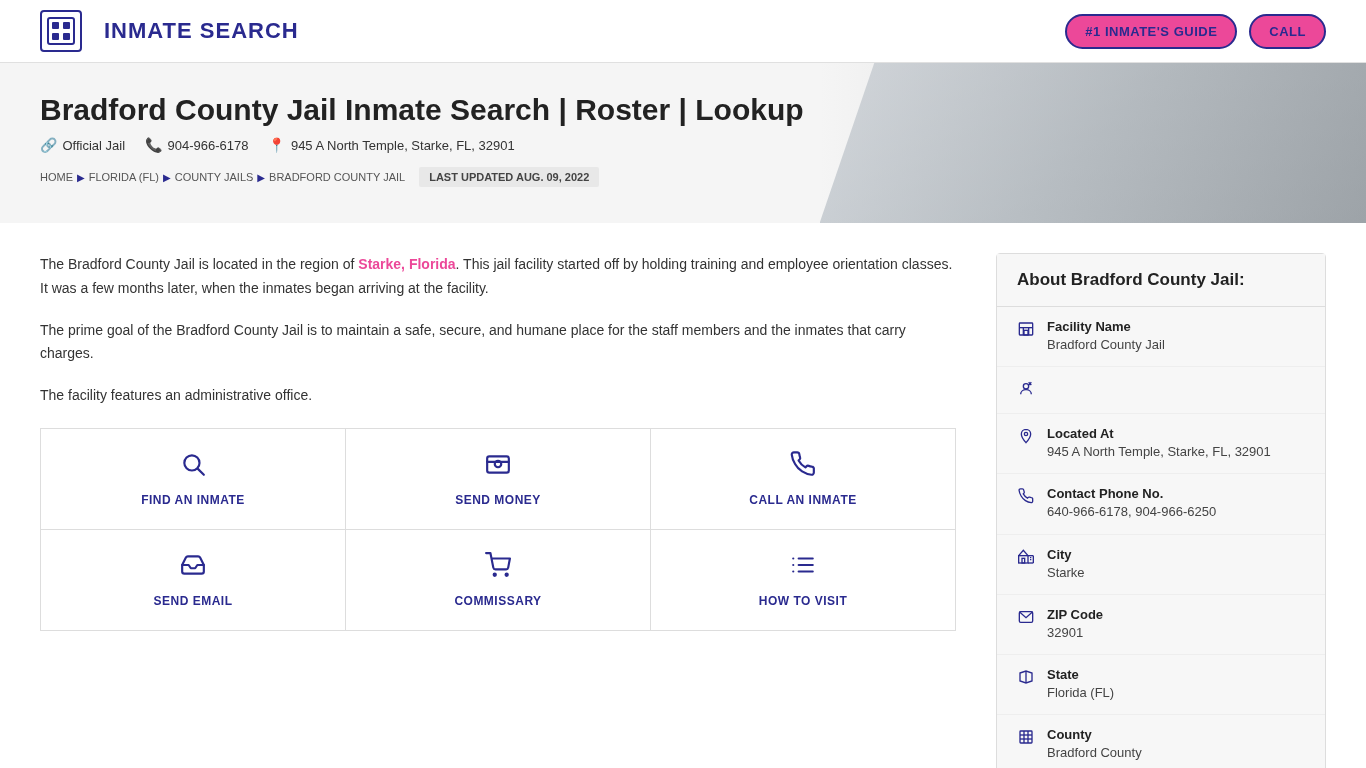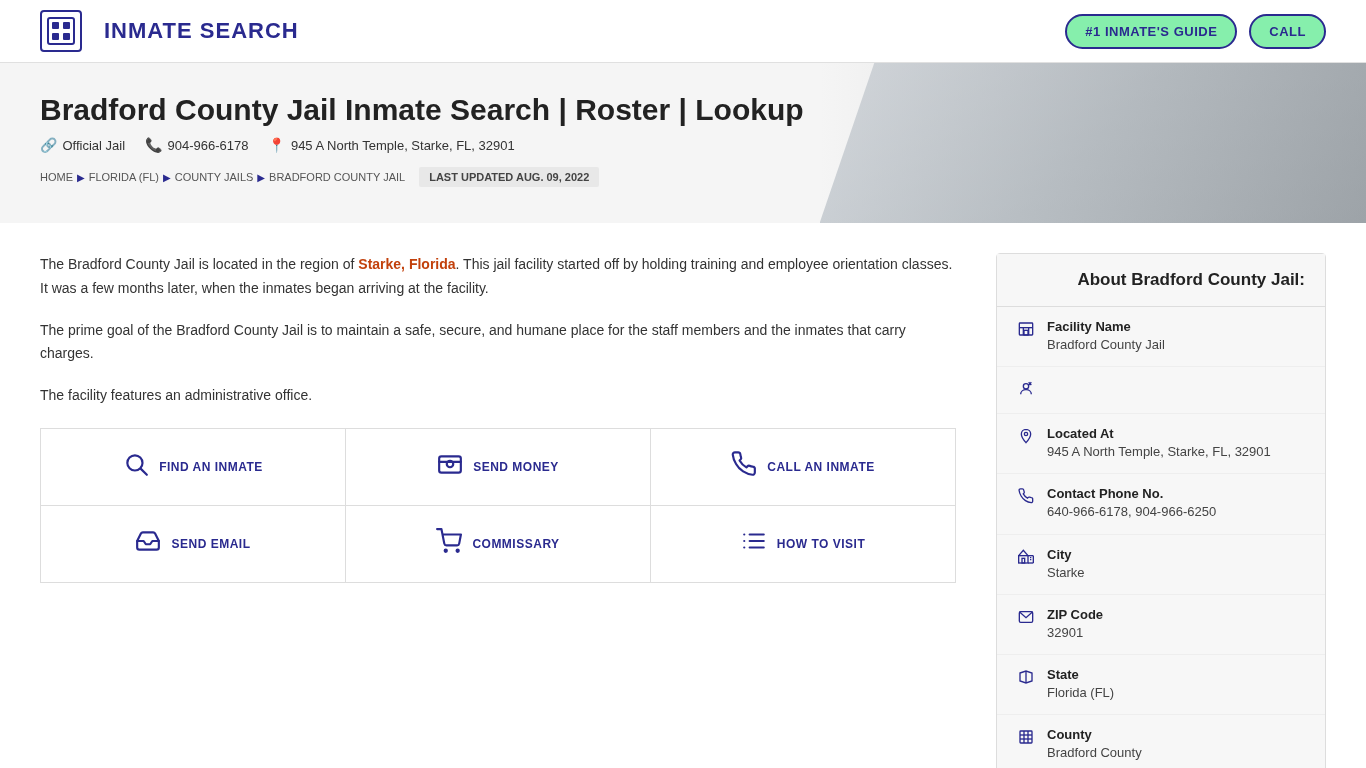--- a/index.html
+++ b/index.html
@@ -37,21 +37,21 @@
       letter-spacing: 1px;
     }
     .header-nav {
       display: flex;
       gap: 12px;
     }
     .nav-btn {
       padding: 8px 18px;
       border: 2px solid #2a2a8f;
       border-radius: 20px;
-      background: #86efac;
+      background: #ec4899;
       color: #2a2a8f;
       font-weight: 700;
       font-size: 13px;
       cursor: pointer;
       letter-spacing: 0.5px;
     }
 
     
     .hero {
       position: relative;
@@ -135,36 +135,36 @@
       flex-shrink: 0;
     }
 
     
     .description p {
       font-size: 14px;
       line-height: 1.7;
       color: #333;
       margin-bottom: 18px;
     }
-    .description strong { color: #c2410c; }
+    .description strong { color: #ec4899; }
 
     
     .action-grid {
       border: 1px solid #ddd;
       margin-top: 20px;
     }
     .action-row {
       display: flex;
       border-bottom: 1px solid #ddd;
     }
     .action-row:last-child { border-bottom: none; }
     .action-cell {
       flex: 1;
       display: flex;
-      flex-direction: row;
+      flex-direction: column;
       align-items: center;
       justify-content: center;
       padding: 22px 10px;
       border-right: 1px solid #ddd;
       cursor: pointer;
       text-align: center;
       gap: 10px;
     }
     .action-cell:last-child { border-right: none; }
     .action-icon {
@@ -188,21 +188,20 @@
     }
     .sidebar-card-header {
       background: #f7f7f7;
       border-bottom: 1px solid #ddd;
       padding: 16px 20px;
     }
     .sidebar-card-header h3 {
       font-size: 17px;
       font-weight: 700;
       color: #222;
-      text-align: right;
     }
     .sidebar-card-body { padding: 0; }
     .info-row {
       display: flex;
       align-items: flex-start;
       gap: 12px;
       padding: 12px 20px;
       border-bottom: 1px solid #eee;
     }
     .info-row:last-child { border-bottom: none; }

